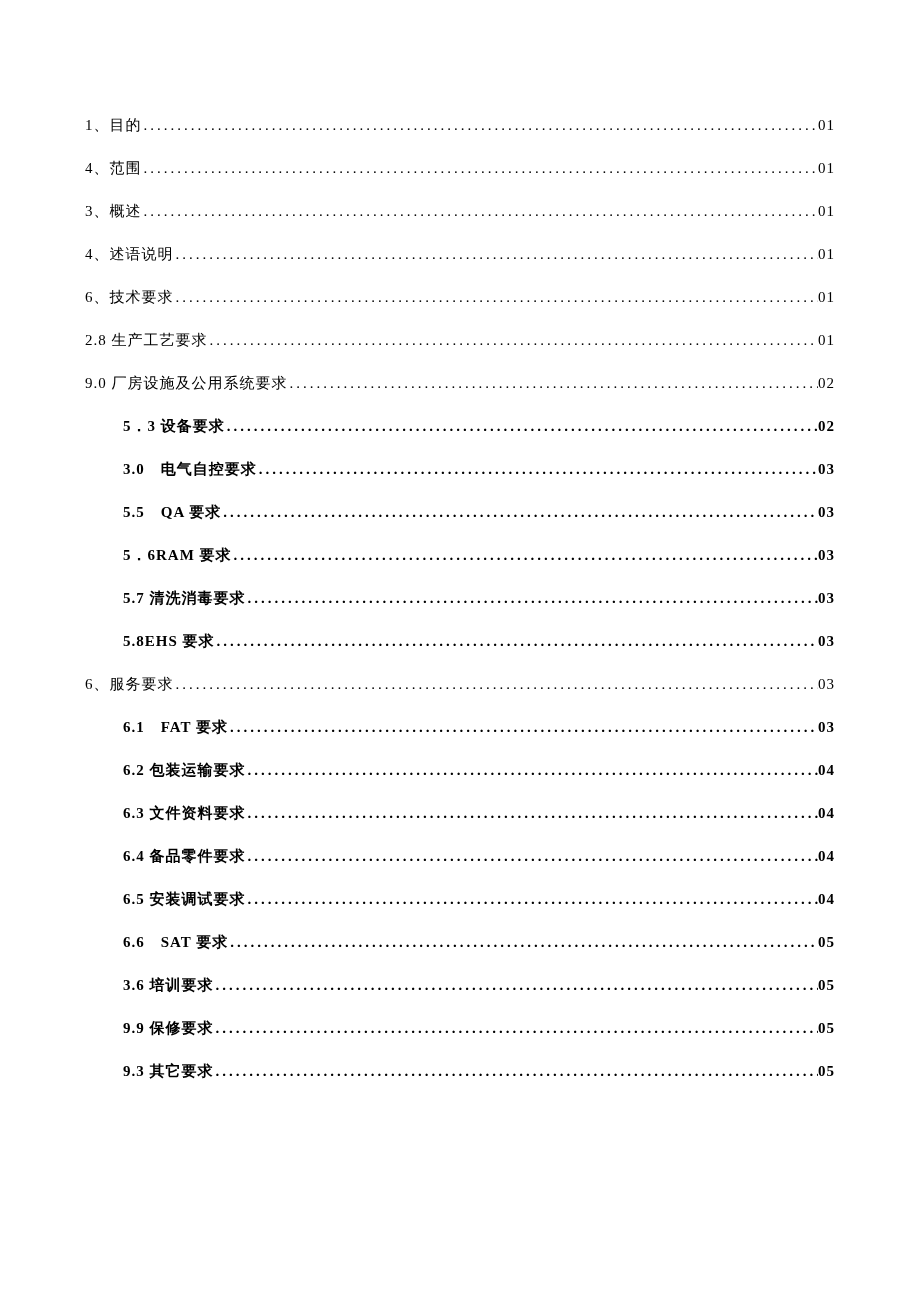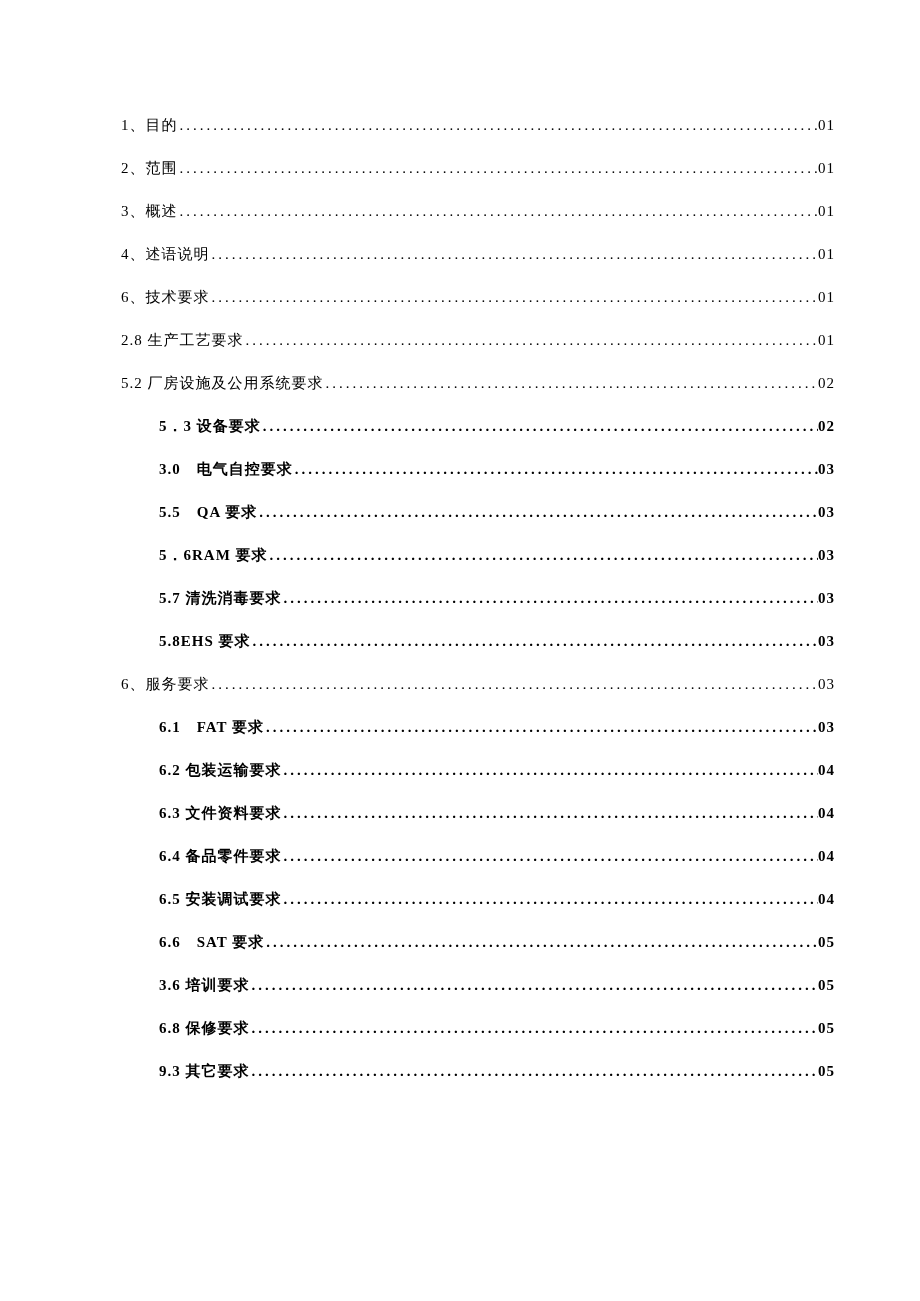--- a/index.html
+++ b/index.html
@@ -17,21 +17,20 @@
       font-size: 15px;
     }
     .toc-container {
       width: 100%;
     }
     .toc-entry {
       display: flex;
       align-items: baseline;
       margin-bottom: 22px;
       line-height: 1.4;
-      margin-left: 36px;
     }
     .toc-entry.indent-1 {
       padding-left: 38px;
       font-weight: bold;
     }
     .toc-label {
       white-space: nowrap;
       letter-spacing: 1px;
     }
     .toc-dots {
@@ -53,21 +52,21 @@
 </head>
 <body>
 
 <div class="toc-container">
   <div class="toc-entry">
     <span class="toc-label">1、目的</span>
     <span class="toc-dots"></span>
     <span class="toc-page">01</span>
   </div>
   <div class="toc-entry">
-    <span class="toc-label">2、范围</span>
+    <span class="toc-label">4、范围</span>
     <span class="toc-dots"></span>
     <span class="toc-page">01</span>
   </div>
   <div class="toc-entry">
     <span class="toc-label">3、概述</span>
     <span class="toc-dots"></span>
     <span class="toc-page">01</span>
   </div>
   <div class="toc-entry">
     <span class="toc-label">4、述语说明</span>
@@ -78,21 +77,21 @@
     <span class="toc-label">6、技术要求</span>
     <span class="toc-dots"></span>
     <span class="toc-page">01</span>
   </div>
   <div class="toc-entry">
     <span class="toc-label">2.8 生产工艺要求</span>
     <span class="toc-dots"></span>
     <span class="toc-page">01</span>
   </div>
   <div class="toc-entry">
-    <span class="toc-label">5.2 厂房设施及公用系统要求</span>
+    <span class="toc-label">9.0 厂房设施及公用系统要求</span>
     <span class="toc-dots"></span>
     <span class="toc-page">02</span>
   </div>
   <div class="toc-entry indent-1">
     <span class="toc-label">5．3 设备要求</span>
     <span class="toc-dots"></span>
     <span class="toc-page">02</span>
   </div>
   <div class="toc-entry indent-1">
     <span class="toc-label">3.0　电气自控要求</span>
@@ -153,21 +152,21 @@
     <span class="toc-label">6.6　SAT 要求</span>
     <span class="toc-dots"></span>
     <span class="toc-page">05</span>
   </div>
   <div class="toc-entry indent-1">
     <span class="toc-label">3.6 培训要求</span>
     <span class="toc-dots"></span>
     <span class="toc-page">05</span>
   </div>
   <div class="toc-entry indent-1">
-    <span class="toc-label">6.8 保修要求</span>
+    <span class="toc-label">9.9 保修要求</span>
     <span class="toc-dots"></span>
     <span class="toc-page">05</span>
   </div>
   <div class="toc-entry indent-1">
     <span class="toc-label">9.3 其它要求</span>
     <span class="toc-dots"></span>
     <span class="toc-page">05</span>
   </div>
 </div>
 

